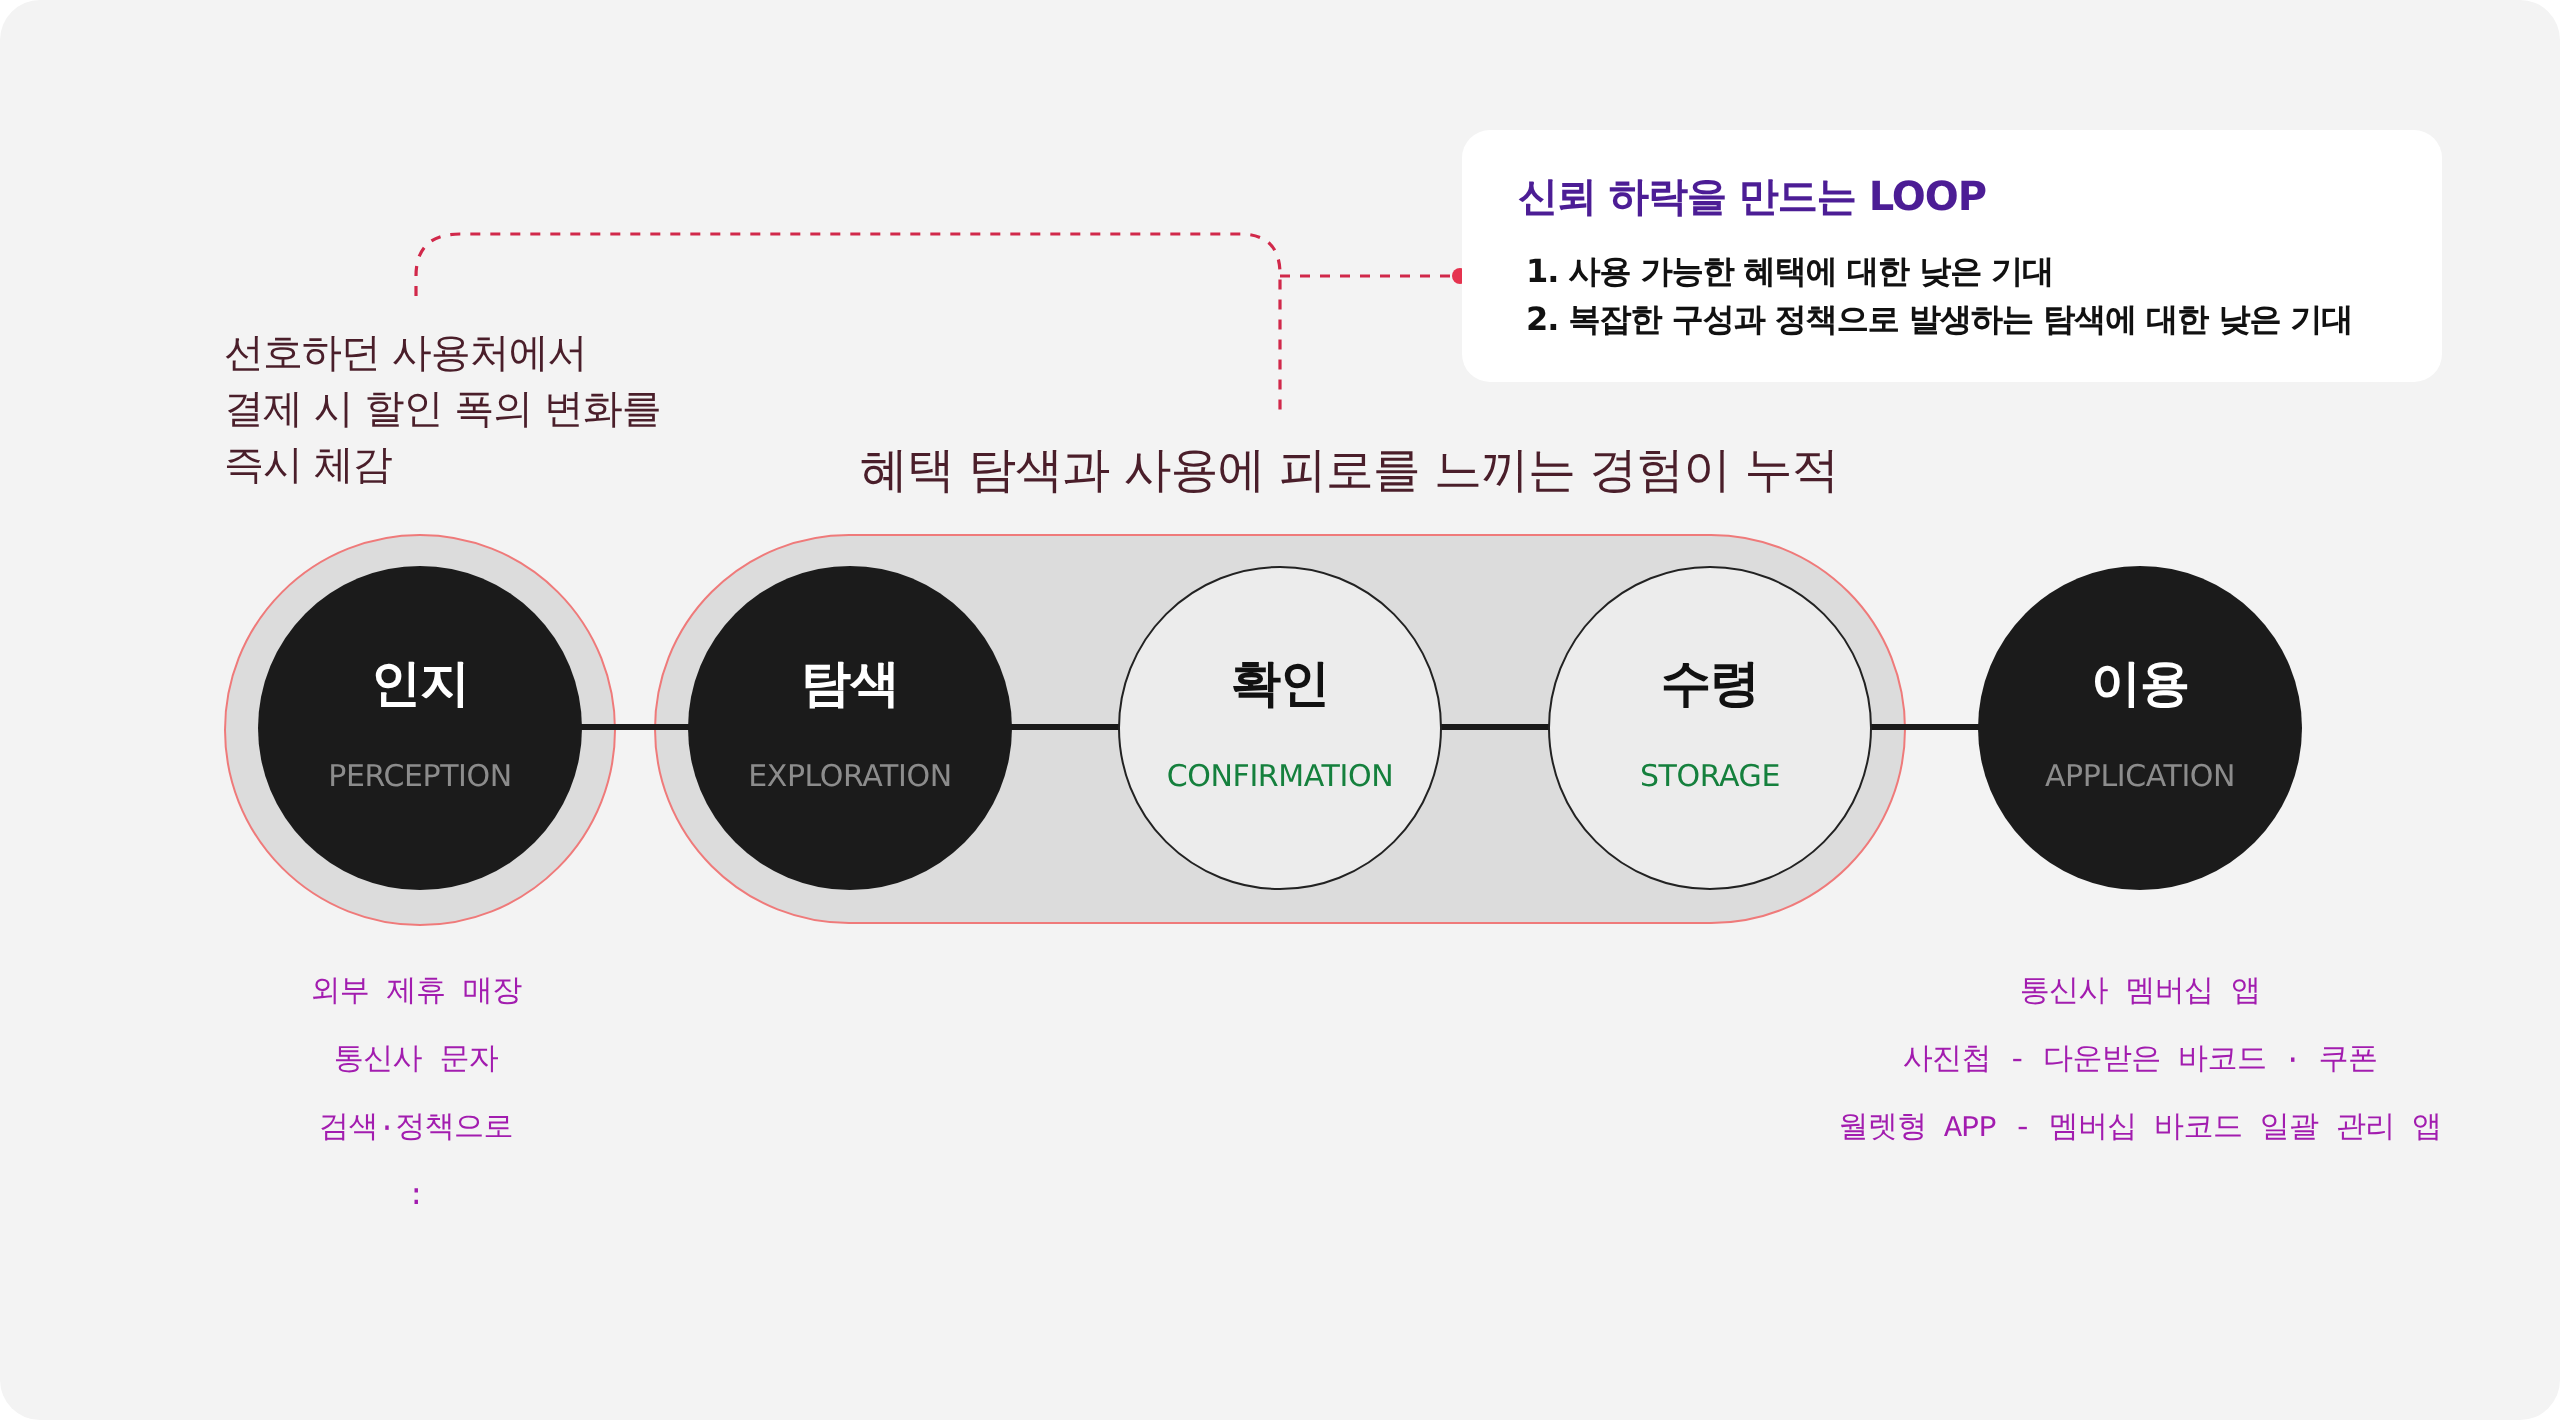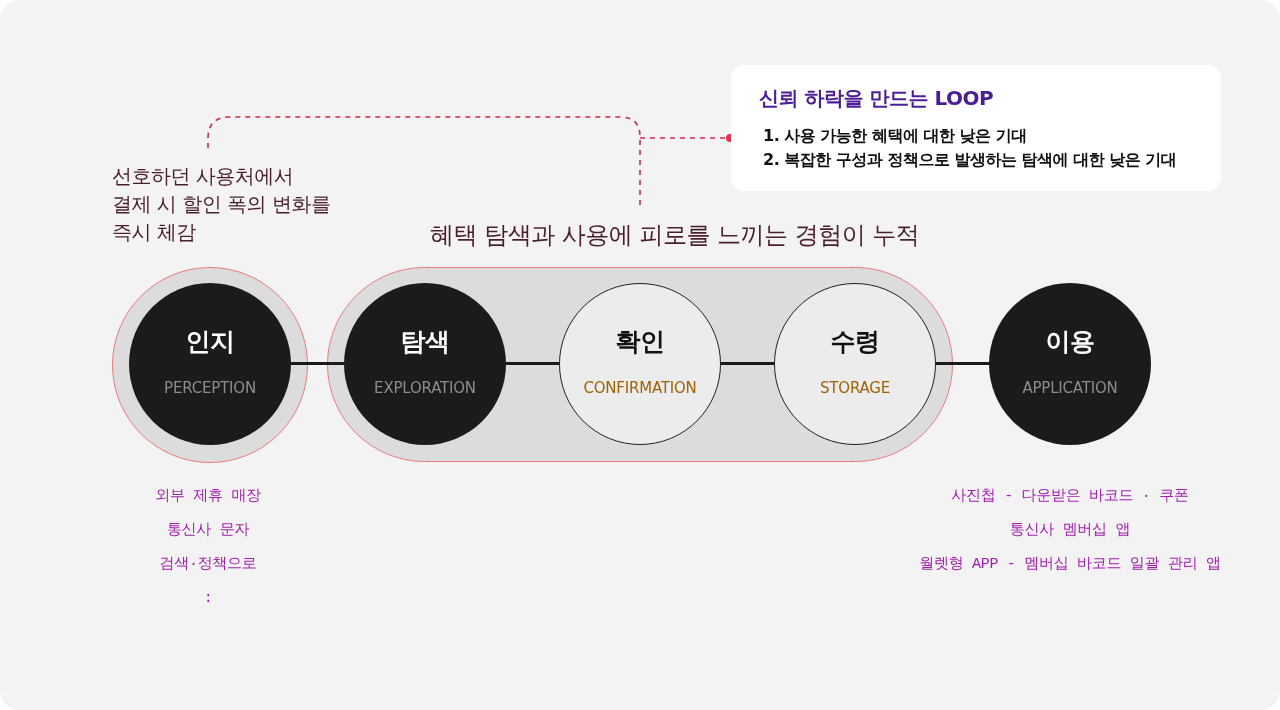--- a/index.html
+++ b/index.html
@@ -14,21 +14,21 @@
   .capsule{position:absolute;left:327px;top:267px;width:626px;height:195px;background:#dcdcdc;border:1.5px solid #ef7a7a;border-radius:98px;box-sizing:border-box;}
   .connector{position:absolute;height:2.5px;background:#1a1a1a;top:362px;}
   .stage{position:absolute;width:162px;height:162px;border-radius:50%;box-sizing:border-box;display:flex;flex-direction:column;align-items:center;justify-content:center;}
   .stage.dark{background:#1b1b1b;}
   .stage.light{background:#ececec;border:1.2px solid #222;}
   .stage .ko{font-size:25px;font-weight:bold;letter-spacing:-0.5px;margin-top:-6px;}
   .stage .en{font-size:15px;margin-top:21px;letter-spacing:-0.2px;}
   .stage.dark .ko{color:#ffffff;}
   .stage.dark .en{color:#8c8c8c;}
   .stage.light .ko{color:#111;}
-  .stage.light .en{color:#a16207;}
+  .stage.light .en{color:#15803d;}
   .list{position:absolute;text-align:center;font-size:15px;color:#a21caf;letter-spacing:-0.3px;font-family:Liberation Mono, monospace;}
   .list div{height:34px;line-height:34px;white-space:nowrap;}
   svg.overlay{position:absolute;left:0;top:0;}
 </style>
 </head>
 <body>
 
 <div class="canvas">
 
   <svg class="overlay" width="1280" height="710">
@@ -76,17 +76,17 @@
     <div class="en">APPLICATION</div>
   </div>
 
   <div class="list" style="left:108px;top:480px;width:200px;">
     <div>외부 제휴 매장</div>
     <div>통신사 문자</div>
     <div>검색·정책으로</div>
     <div>:</div>
   </div>
   <div class="list" style="left:900px;top:480px;width:340px;">
+    <div>통신사 멤버십 앱</div>
     <div>사진첩 - 다운받은 바코드 · 쿠폰</div>
-    <div>통신사 멤버십 앱</div>
     <div>월렛형 APP - 멤버십 바코드 일괄 관리 앱</div>
   </div>
 </div>
 
 </body></html>

